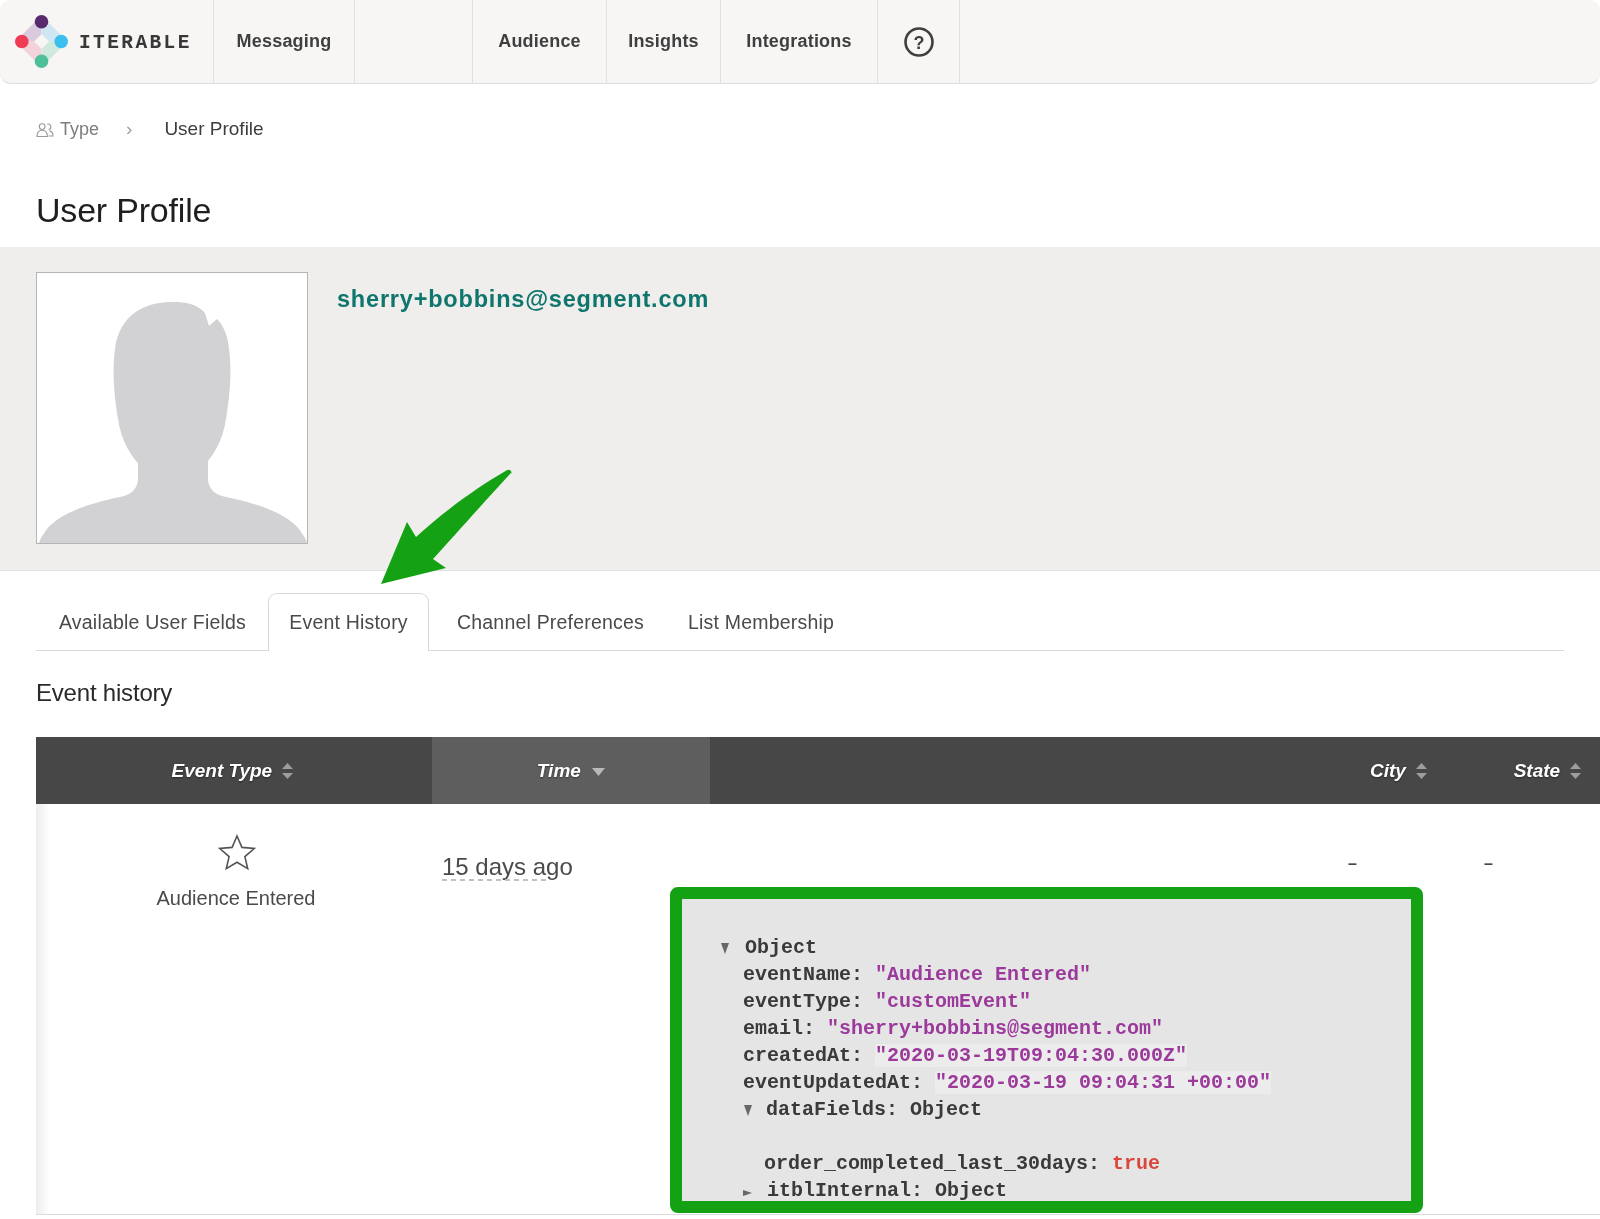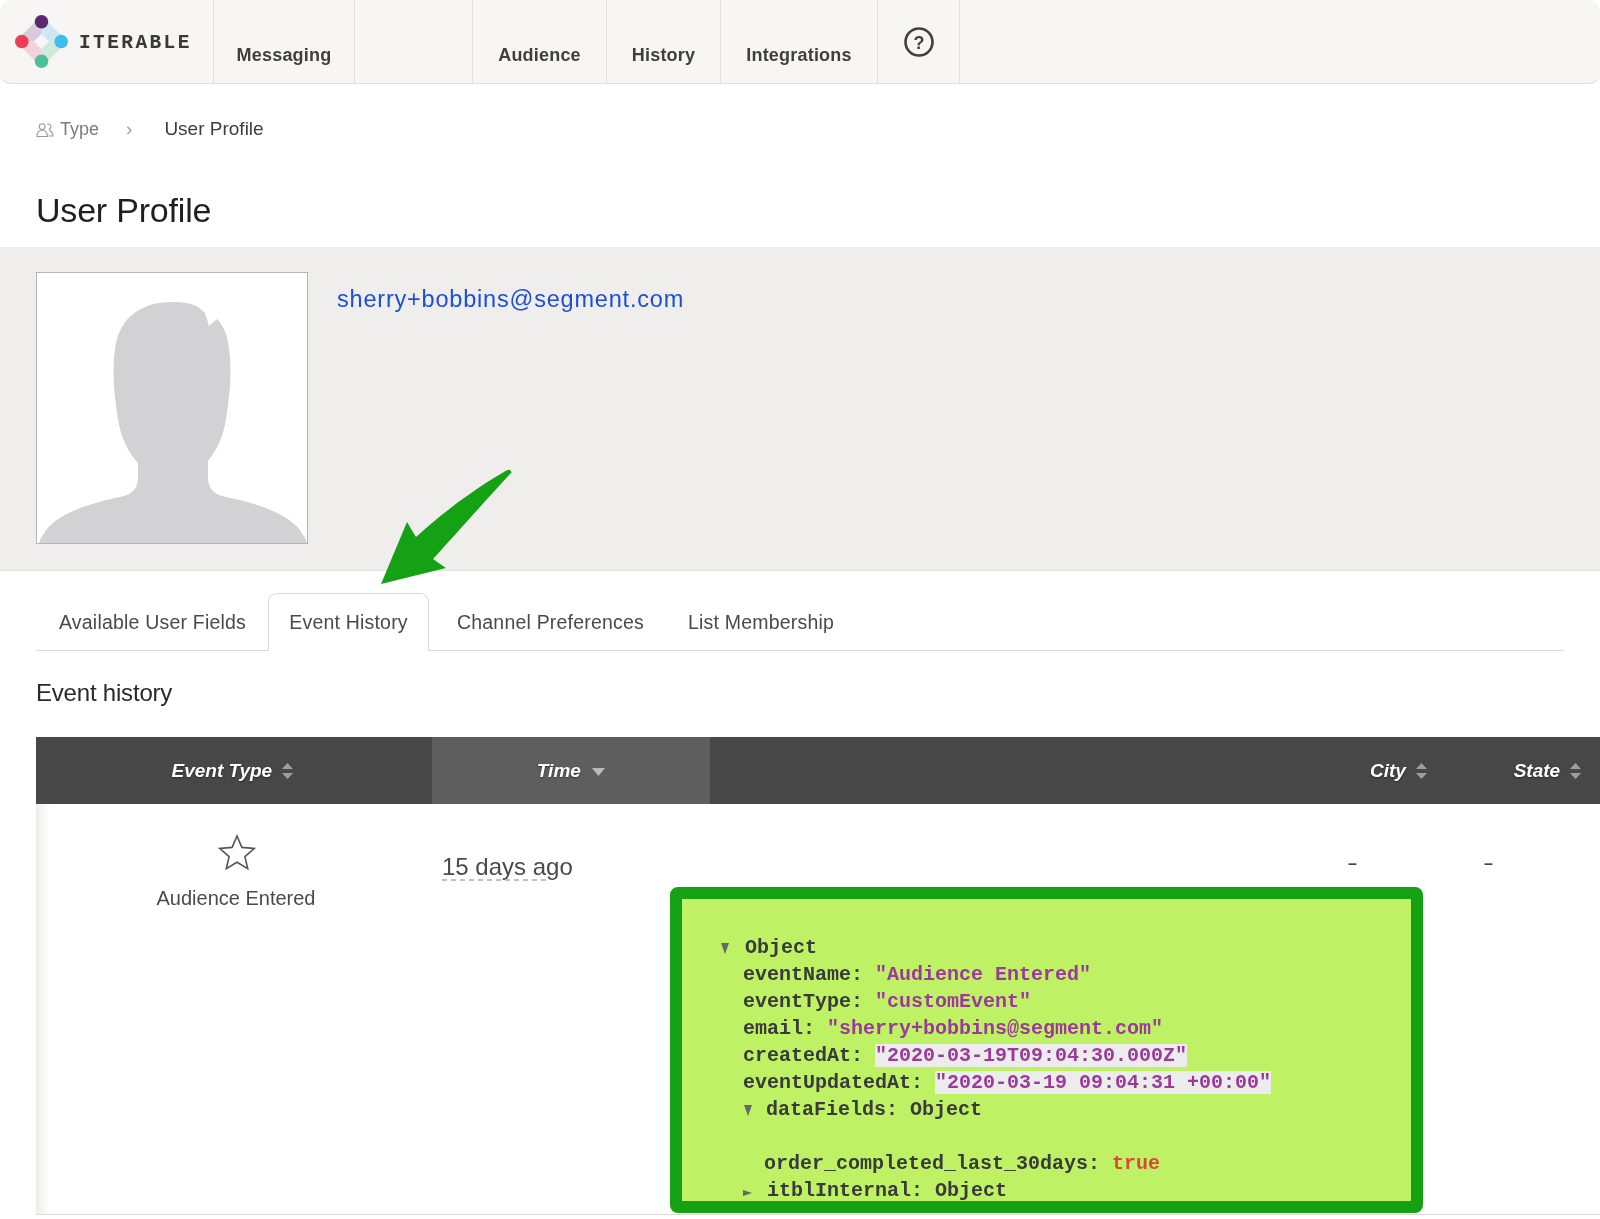--- a/index.html
+++ b/index.html
@@ -5,37 +5,37 @@
   html,body{margin:0;padding:0;}
   body{width:1600px;height:1219px;position:relative;background:#fff;
        font-family:"Liberation Sans",sans-serif;overflow:hidden;}
   .abs{position:absolute;}
 
   
   .nav{position:absolute;left:0;top:0;width:1600px;height:83px;background:#f7f6f5;
        border-bottom:1px solid #dfdedc;border-radius:11px;}
   .nav .sep{position:absolute;top:0;width:1px;height:83px;background:#e2e1df;}
   .navitem{position:absolute;top:0;height:83px;line-height:83px;text-align:center;
-           font-size:18px;letter-spacing:0.2px;font-weight:bold;color:#3f3f3f;margin-top:14px;}
+           font-size:18px;letter-spacing:0.2px;font-weight:bold;color:#3f3f3f;}
   .logotext{position:absolute;left:79px;top:0;height:83px;line-height:86px;
             font-family:"Liberation Mono",monospace;font-weight:bold;font-size:19.5px;
             letter-spacing:2.4px;color:#383838;}
 
   
   .crumb{position:absolute;top:118px;left:36px;font-size:18px;color:#7d7d7d;}
 
   
   .h1{position:absolute;left:36px;top:191px;font-size:34px;font-weight:normal;letter-spacing:-0.2px;color:#1f1f1f;}
 
   
   .band{position:absolute;left:0;top:247px;width:1600px;height:323px;background:#efeeec;
         border-bottom:1px solid #e3e2e0;}
   .avatar{position:absolute;left:36px;top:25px;width:270px;height:270px;background:#fff;
           border:1px solid #b5b5b5;overflow:hidden;}
-  .email{position:absolute;left:337px;top:39px;font-size:23.5px;letter-spacing:0.8px;color:#1d4ed8;}
+  .email{position:absolute;left:337px;top:39px;font-size:23.5px;letter-spacing:0.8px;color:#0f766e;font-weight:bold;}
 
   
   .tabline{position:absolute;top:650px;height:1px;background:#d9d8d6;}
   .tab{position:absolute;top:593px;height:58px;line-height:58px;font-size:19.5px;letter-spacing:0.2px;color:#4a4a4a;white-space:nowrap;}
   .activetab{position:absolute;left:268px;top:593px;width:159px;height:57px;background:#fff;
              border:1px solid #d9d8d6;border-bottom:none;border-radius:9px 9px 0 0;
              line-height:57px;font-size:19.5px;letter-spacing:0.2px;color:#4a4a4a;text-align:center;white-space:nowrap;}
 
   .evh{position:absolute;left:36px;top:679px;font-size:24px;font-weight:normal;letter-spacing:-0.2px;color:#2a2a2a;}
 
@@ -48,21 +48,21 @@
   .lgrad{position:absolute;left:0;top:0;width:14px;height:410px;
          background:linear-gradient(to right,#ededec,rgba(255,255,255,0));}
   .aud{position:absolute;left:100px;top:83px;width:200px;text-align:center;font-size:20px;color:#4a4a4a;}
   .days{position:absolute;left:406px;top:49px;font-size:24px;color:#4a4a4a;}
   .daysline{position:absolute;left:406px;top:75px;width:104px;height:2px;
         background:repeating-linear-gradient(to right,#c0c0c0 0 5px,transparent 5px 9px);}
   .dash1{position:absolute;left:1312px;top:51px;font-size:16px;font-weight:bold;color:#444;}
   .dash2{position:absolute;left:1448px;top:51px;font-size:16px;font-weight:bold;color:#444;}
 
   
-  .gbox{position:absolute;left:634px;top:83px;width:729px;height:302px;background:#bef264;
+  .gbox{position:absolute;left:634px;top:83px;width:729px;height:302px;background:#e5e5e5;
         border:12px solid #14a114;border-radius:8px;}
   .json{position:absolute;left:0;top:0;font-family:"Liberation Mono",monospace;
         font-size:20px;line-height:27px;color:#3a3a3a;font-weight:bold;white-space:pre;}
   .json .ln{position:absolute;height:27px;}
   .json .v{color:#9c3a9c;font-weight:bold;}
   .json .hl{background:#ececec;}
   .json .t{color:#da473b;}
   .json .tri{display:block;width:0;height:0;border-left:4px solid transparent;border-right:4px solid transparent;border-top:11px solid #676767;}
   .json .trir{display:block;width:0;height:0;border-top:3.5px solid transparent;border-bottom:3.5px solid transparent;border-left:9.5px solid #676767;}
 </style>
@@ -85,21 +85,21 @@
   <div class="logotext">ITERABLE</div>
   <div class="sep" style="left:213px"></div>
   <div class="sep" style="left:354px"></div>
   <div class="sep" style="left:472px"></div>
   <div class="sep" style="left:606px"></div>
   <div class="sep" style="left:720px"></div>
   <div class="sep" style="left:877px"></div>
   <div class="sep" style="left:959px"></div>
   <div class="navitem" style="left:214px;width:140px">Messaging</div>
   <div class="navitem" style="left:473px;width:133px">Audience</div>
-  <div class="navitem" style="left:607px;width:113px">History</div>
+  <div class="navitem" style="left:607px;width:113px">Insights</div>
   <div class="navitem" style="left:721px;width:156px">Integrations</div>
   <svg class="abs" style="left:903px;top:26px" width="32" height="32" viewBox="0 0 32 32">
     <circle cx="16" cy="16" r="13.5" fill="none" stroke="#3f3f3f" stroke-width="2.6"></circle>
     <text x="16" y="22.5" text-anchor="middle" font-size="18" font-weight="bold" fill="#3f3f3f" font-family="Liberation Sans,sans-serif">?</text>
   </svg>
 </div>
 
 <div class="crumb">
   <svg style="vertical-align:-3px;margin-right:6px" width="18" height="16" viewBox="0 0 18 16">
     <g fill="none" stroke="#9a9a9a" stroke-width="1.1">

